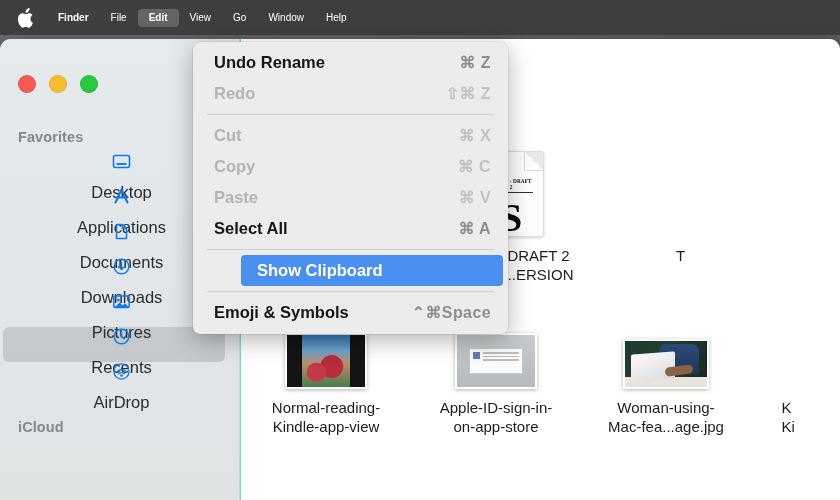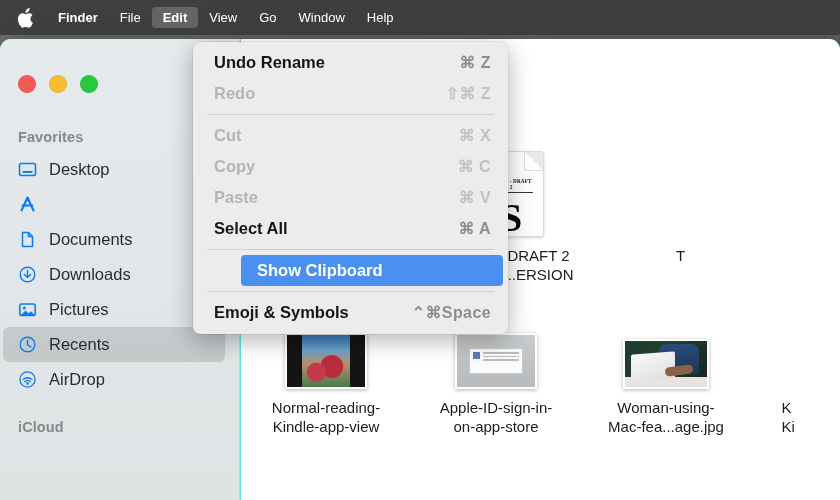--- a/index.html
+++ b/index.html
@@ -26,21 +26,21 @@
 
   
   #menubar {
     position:absolute; top:0; left:0; width:840px; height:35px;
     background:rgba(59,59,59,0.94);
     display:flex; align-items:center;
     padding-left:12px;
     z-index:60;
   }
   .mb-item {
-    color:#fff; font-size:13px; padding:3px 11px;
+    color:#fff; font-size:10px; padding:3px 11px;
     border-radius:4px; line-height:1.2; white-space:nowrap;
   }
   .mb-item.bold { font-weight:bold; }
   .mb-item.active { background:rgba(255,255,255,0.20);font-weight:bold; }
   #apple-logo { width:26px; display:flex; align-items:center; justify-content:center;
                 margin-right:9px; }
   #apple-logo svg { display:block; }
 
   
   #finder {
@@ -65,21 +65,21 @@
   .light.green  { background:#27c93f; box-shadow:inset 0 0 0 .5px rgba(0,0,0,.12); }
 
   .sb-section {
     color:#83888b; font-size:14.5px; font-weight:600;
     padding:0 0 0 18px; margin-top:12px; margin-bottom:7px;
     letter-spacing:.1px;
   }
   .sb-item {
     display:flex; align-items:center; gap:12px;
     height:35px; margin:0 14px 0 3px; padding-left:15px;
-    border-radius:6px; color:#2a2b2d; font-size:16.5px;
+    border-radius:6px; color:#2a2b2d; font-size:16.5px;flex-direction:column;
   }
   .sb-item.selected { background:rgba(0,0,0,0.12); }
   .sb-ico { width:19px; height:19px; flex:0 0 19px; display:flex;
             align-items:center; justify-content:center; }
   .sb-ico svg { display:block; }
 
   
   #content {
     position:absolute; left:241px; top:0; right:0; bottom:0;
     background:#ffffff;
@@ -212,20 +212,21 @@
         </span>
         <span>Desktop</span>
       </div>
 
       <div class="sb-item">
         <span class="sb-ico">
           <svg width="19" height="19" viewBox="0 0 19 19">
               <path d="M9.5 2.5 L15.5 15.5 M9.5 2.5 L3.5 15.5 M4.6 10.5 H14.4" stroke="#0a7bf0" stroke-width="2.1" fill="none" stroke-linecap="round"></path>
             </svg>
         </span>
+        <span>Applications</span>
       </div>
 
       <div class="sb-item">
         <span class="sb-ico">
           <svg width="19" height="19" viewBox="0 0 19 19">
               <path d="M4.5 2.5h6l4 4v10h-10z" fill="none" stroke="#0a7bf0" stroke-width="1.5" stroke-linejoin="round"></path>
               <path d="M10.5 2.5v4h4" fill="none" stroke="#0a7bf0" stroke-width="1.5"></path>
             </svg>
         </span>
         <span>Documents</span>

